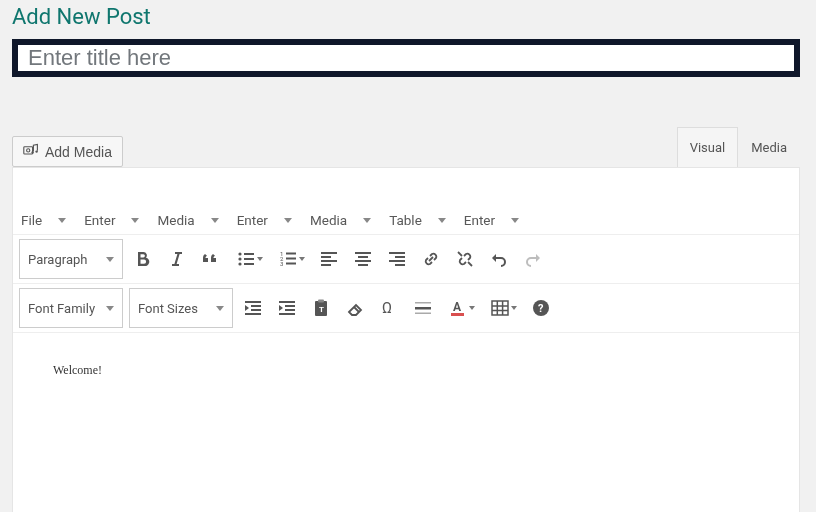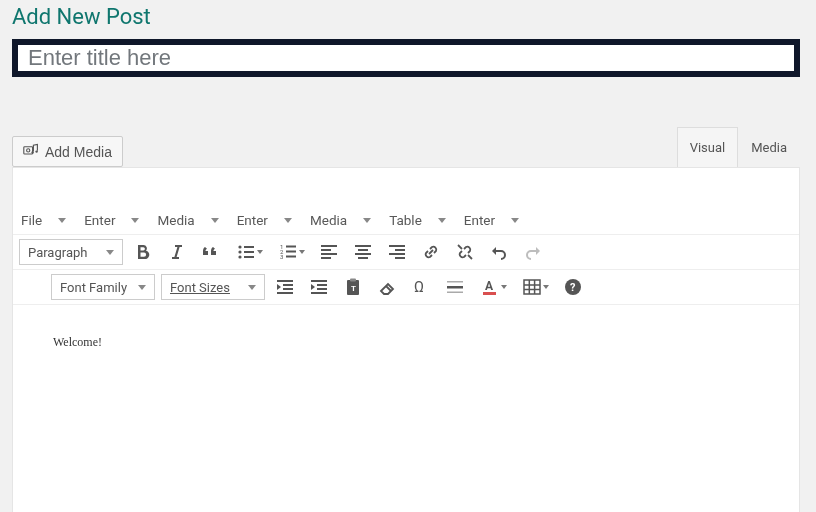--- a/index.html
+++ b/index.html
@@ -102,32 +102,32 @@
     align-items: center;
     gap: 6px;
     padding: 4px 6px;
     border-bottom: 1px solid #eee;
     flex-wrap: nowrap;
   }
   .dropdown {
     display: inline-flex;
     align-items: center;
     justify-content: space-between;
-    height: 26px;
+    height: 40px;
     border: 1px solid #ccc;
     background: #fff;
     font-size: 13px;
     color: #555;
     padding: 0 8px;
     cursor: pointer;
     gap: 6px;
   }
   .dd-paragraph { width: 104px; }
-  .dd-fontfamily { width: 104px; margin-left: 32px; }
-  .dd-fontsizes { width: 104px; text-decoration: underline; }
+  .dd-fontfamily { width: 104px; }
+  .dd-fontsizes { width: 104px; }
 
   .tbtn {
     width: 28px;
     height: 26px;
     display: inline-flex;
     align-items: center;
     justify-content: center;
     color: #555;
     cursor: pointer;
     position: relative;

